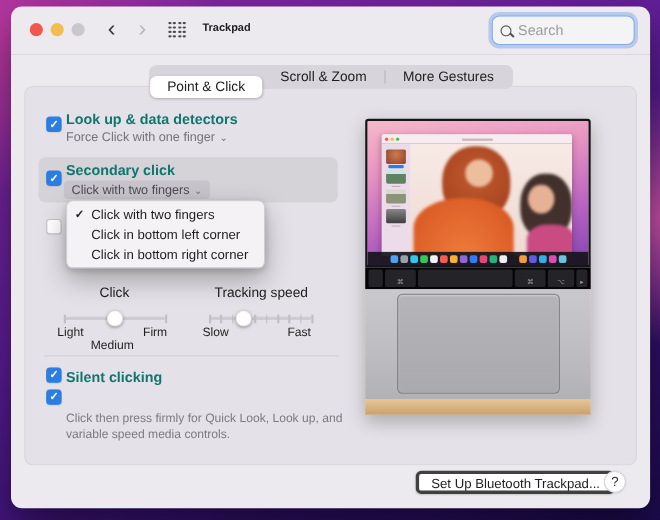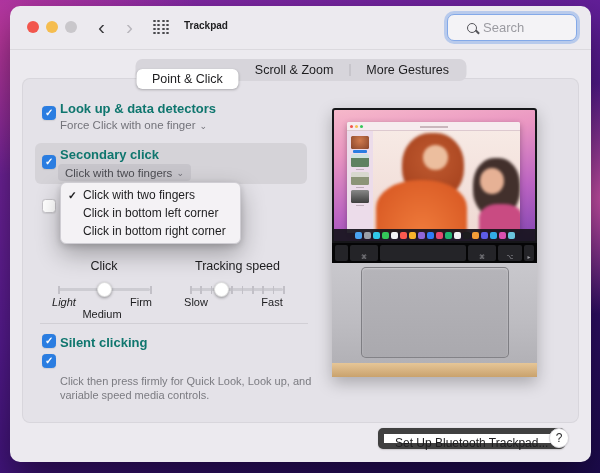--- a/index.html
+++ b/index.html
@@ -27,21 +27,21 @@
   .navchev{ position:absolute; top:8px; font-size:21px; font-weight:400; line-height:26px; }
   .navchev.back{ left:88px; color:#3a3a3d; }
   .navchev.fwd{ left:116px; color:#b9b7bd; }
   .grid-icon{ position:absolute; left:143px; top:14px; width:16px; height:14px;
     display:grid; grid-template-columns:repeat(4,1fr); grid-template-rows:repeat(4,1fr); gap:1.5px; }
   .grid-icon i{ background:#48484c; border-radius:50%; }
   .win-title{ position:absolute; left:174px; top:14px; font-size:10px; font-weight:700; color:#1d1d1f; }
   .search{ position:absolute; right:14px; top:8px; width:130px; height:27px;
     background:#f4f3f6; border:1.5px solid #84a9e8; border-radius:7px;
     box-shadow:0 0 0 3px rgba(122,163,232,.45);
-    display:flex; align-items:center; padding:0 19px; }
+    display:flex; align-items:center; padding:0 7px; }
   .search .mag{ width:10px; height:10px; border:1.6px solid #55555a; border-radius:50%; position:relative; flex:0 0 auto; }
   .search .mag::after{ content:""; position:absolute; width:5px; height:1.6px; background:#55555a;
     transform:rotate(45deg); right:-4px; bottom:-1px; }
   .search .ph{ margin-left:6px; font-size:13px; color:#9b9ba1; }
   
   .tabs{ position:absolute; top:53px; left:50%; transform:translateX(-50%);
     display:flex; align-items:center; background:#d7d5db; border-radius:7px; padding:1px; height:22px; z-index:5; }
   .tab{ font-size:12.5px; color:#1d1d1f; padding:0 16px; height:20px; line-height:20px; border-radius:6px; white-space:nowrap; }
   .tab.active{ background:#ffffff; box-shadow:0 1px 2.5px rgba(0,0,0,.25);margin-top:17px; }
   .tabsep{ width:1px; height:12px; background:#b7b5bb; }
@@ -74,21 +74,21 @@
   .slider .track{ position:absolute; left:0; right:0; top:6px; height:3px; background:#cdccd2; border-radius:2px; }
   .slider .tick{ position:absolute; top:3.5px; width:1.5px; height:8px; background:#c2c0c7; }
   .slider .thumb{ position:absolute; top:0; width:15px; height:15px; margin-left:-7.5px;
     background:#fff; border-radius:50%; border:.5px solid rgba(0,0,0,.12);
     box-shadow:0 1px 3px rgba(0,0,0,.35); }
   .tick-label{ position:absolute; font-size:11px; color:#1d1d1f; text-align:center; }
   .divider{ position:absolute; left:30px; top:317px; width:268px; height:1px; background:#d1cfd5; }
   .desc{ position:absolute; left:50px; top:368px; width:258px; font-size:11px; line-height:14px; color:#7b7b81; }
   
   .setup-btn{ position:absolute; left:368px; top:422px; height:21px; background:#ffffff;
-    border:6px solid #404040; border-radius:5px; box-shadow:0 .5px 1.5px rgba(0,0,0,.15);
+    border:3px solid #404040; border-radius:5px; box-shadow:0 .5px 1.5px rgba(0,0,0,.15);
     font-size:12px; color:#1d1d1f; padding:0 11px; line-height:19px; }
   .help-btn{ position:absolute; left:539px; top:422px; width:20px; height:20px; border-radius:50%;
     background:#ffffff; border:1px solid #d9d7dc; box-shadow:0 .5px 1.5px rgba(0,0,0,.15);
     font-size:12px; color:#2c2c2e; text-align:center; line-height:18px; }
   
   .preview{ position:absolute; left:322px; top:102px; width:205px; height:269px;
     box-shadow:0 6px 16px rgba(0,0,0,.25); border-radius:3px; }
   .screen{ position:relative; width:205px; height:135px; border:2px solid #161619;
     border-radius:3px 3px 0 0; overflow:hidden;
     background:linear-gradient(170deg,#f6b8ca 0%, #ea96c2 28%, #bb64c2 65%, #8245b2 100%); }
@@ -194,21 +194,21 @@
   </div>
 
   <span class="slider-title" style="left:59px; top:253px; width:70px;">Click</span>
   <div class="slider" style="left:48px; top:276px; width:92px;">
     <div class="track"></div>
     <div class="tick" style="left: 0%;"></div>
       <div class="tick" style="left: 50%;"></div>
       <div class="tick" style="left: 100%;"></div>
       <div class="thumb" style="left: 50%;"></div>
   </div>
-  <span class="tick-label" style="left:36px; top:290px; width:36px;font-style:italic;">Light</span>
+  <span class="tick-label" style="left:36px; top:290px; width:36px;">Light</span>
   <span class="tick-label" style="left:70px; top:290px; width:44px;margin-top:12px;">Medium</span>
   <span class="tick-label" style="left:115px; top:290px; width:32px;">Firm</span>
 
   <span class="slider-title" style="left:180px; top:253px; width:95px;">Tracking speed</span>
   <div class="slider" style="left:180px; top:276px; width:93px;">
     <div class="track"></div>
     <div class="tick" style="left: 0%;"></div>
       <div class="tick" style="left: 11.1111%;"></div>
       <div class="tick" style="left: 22.2222%;"></div>
       <div class="tick" style="left: 33.3333%;"></div>

